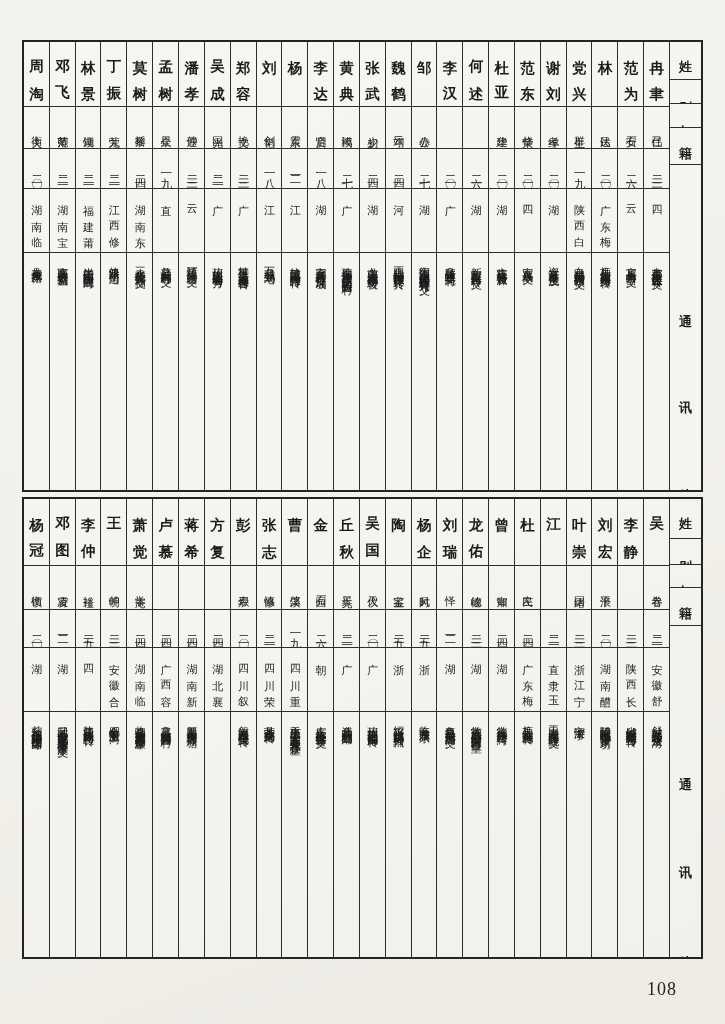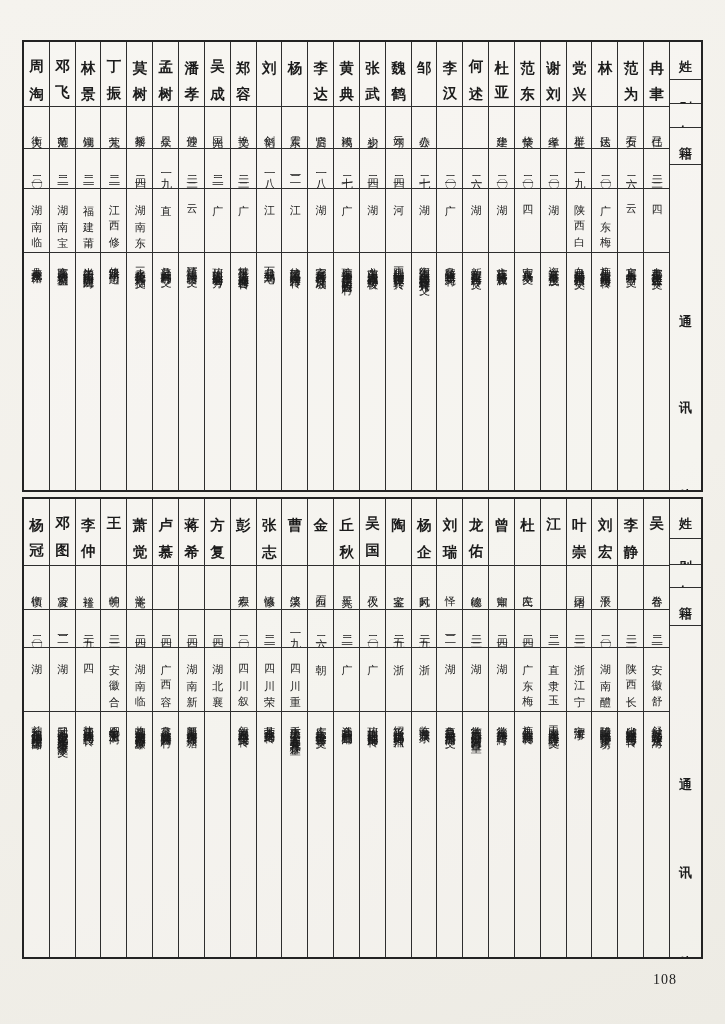--- a/index.html
+++ b/index.html
@@ -95,22 +95,22 @@
     height: 54%;
     margin-top: auto;
     margin-bottom: 12px;
     text-align: justify;
     text-align-last: justify;
   }
 
   .page-number {
     position: absolute;
     right: 48px;
-    bottom: 36px;
-    font-size: 14px;
+    bottom: 24px;
+    font-size: 18px;
     letter-spacing: 1px;
     color: #222;
   }
 </style>
 </head>
 <body>
 
 <div id="table-top" class="dir-table">
     <div class="col header-col">
       <div class="cell cell-name">

